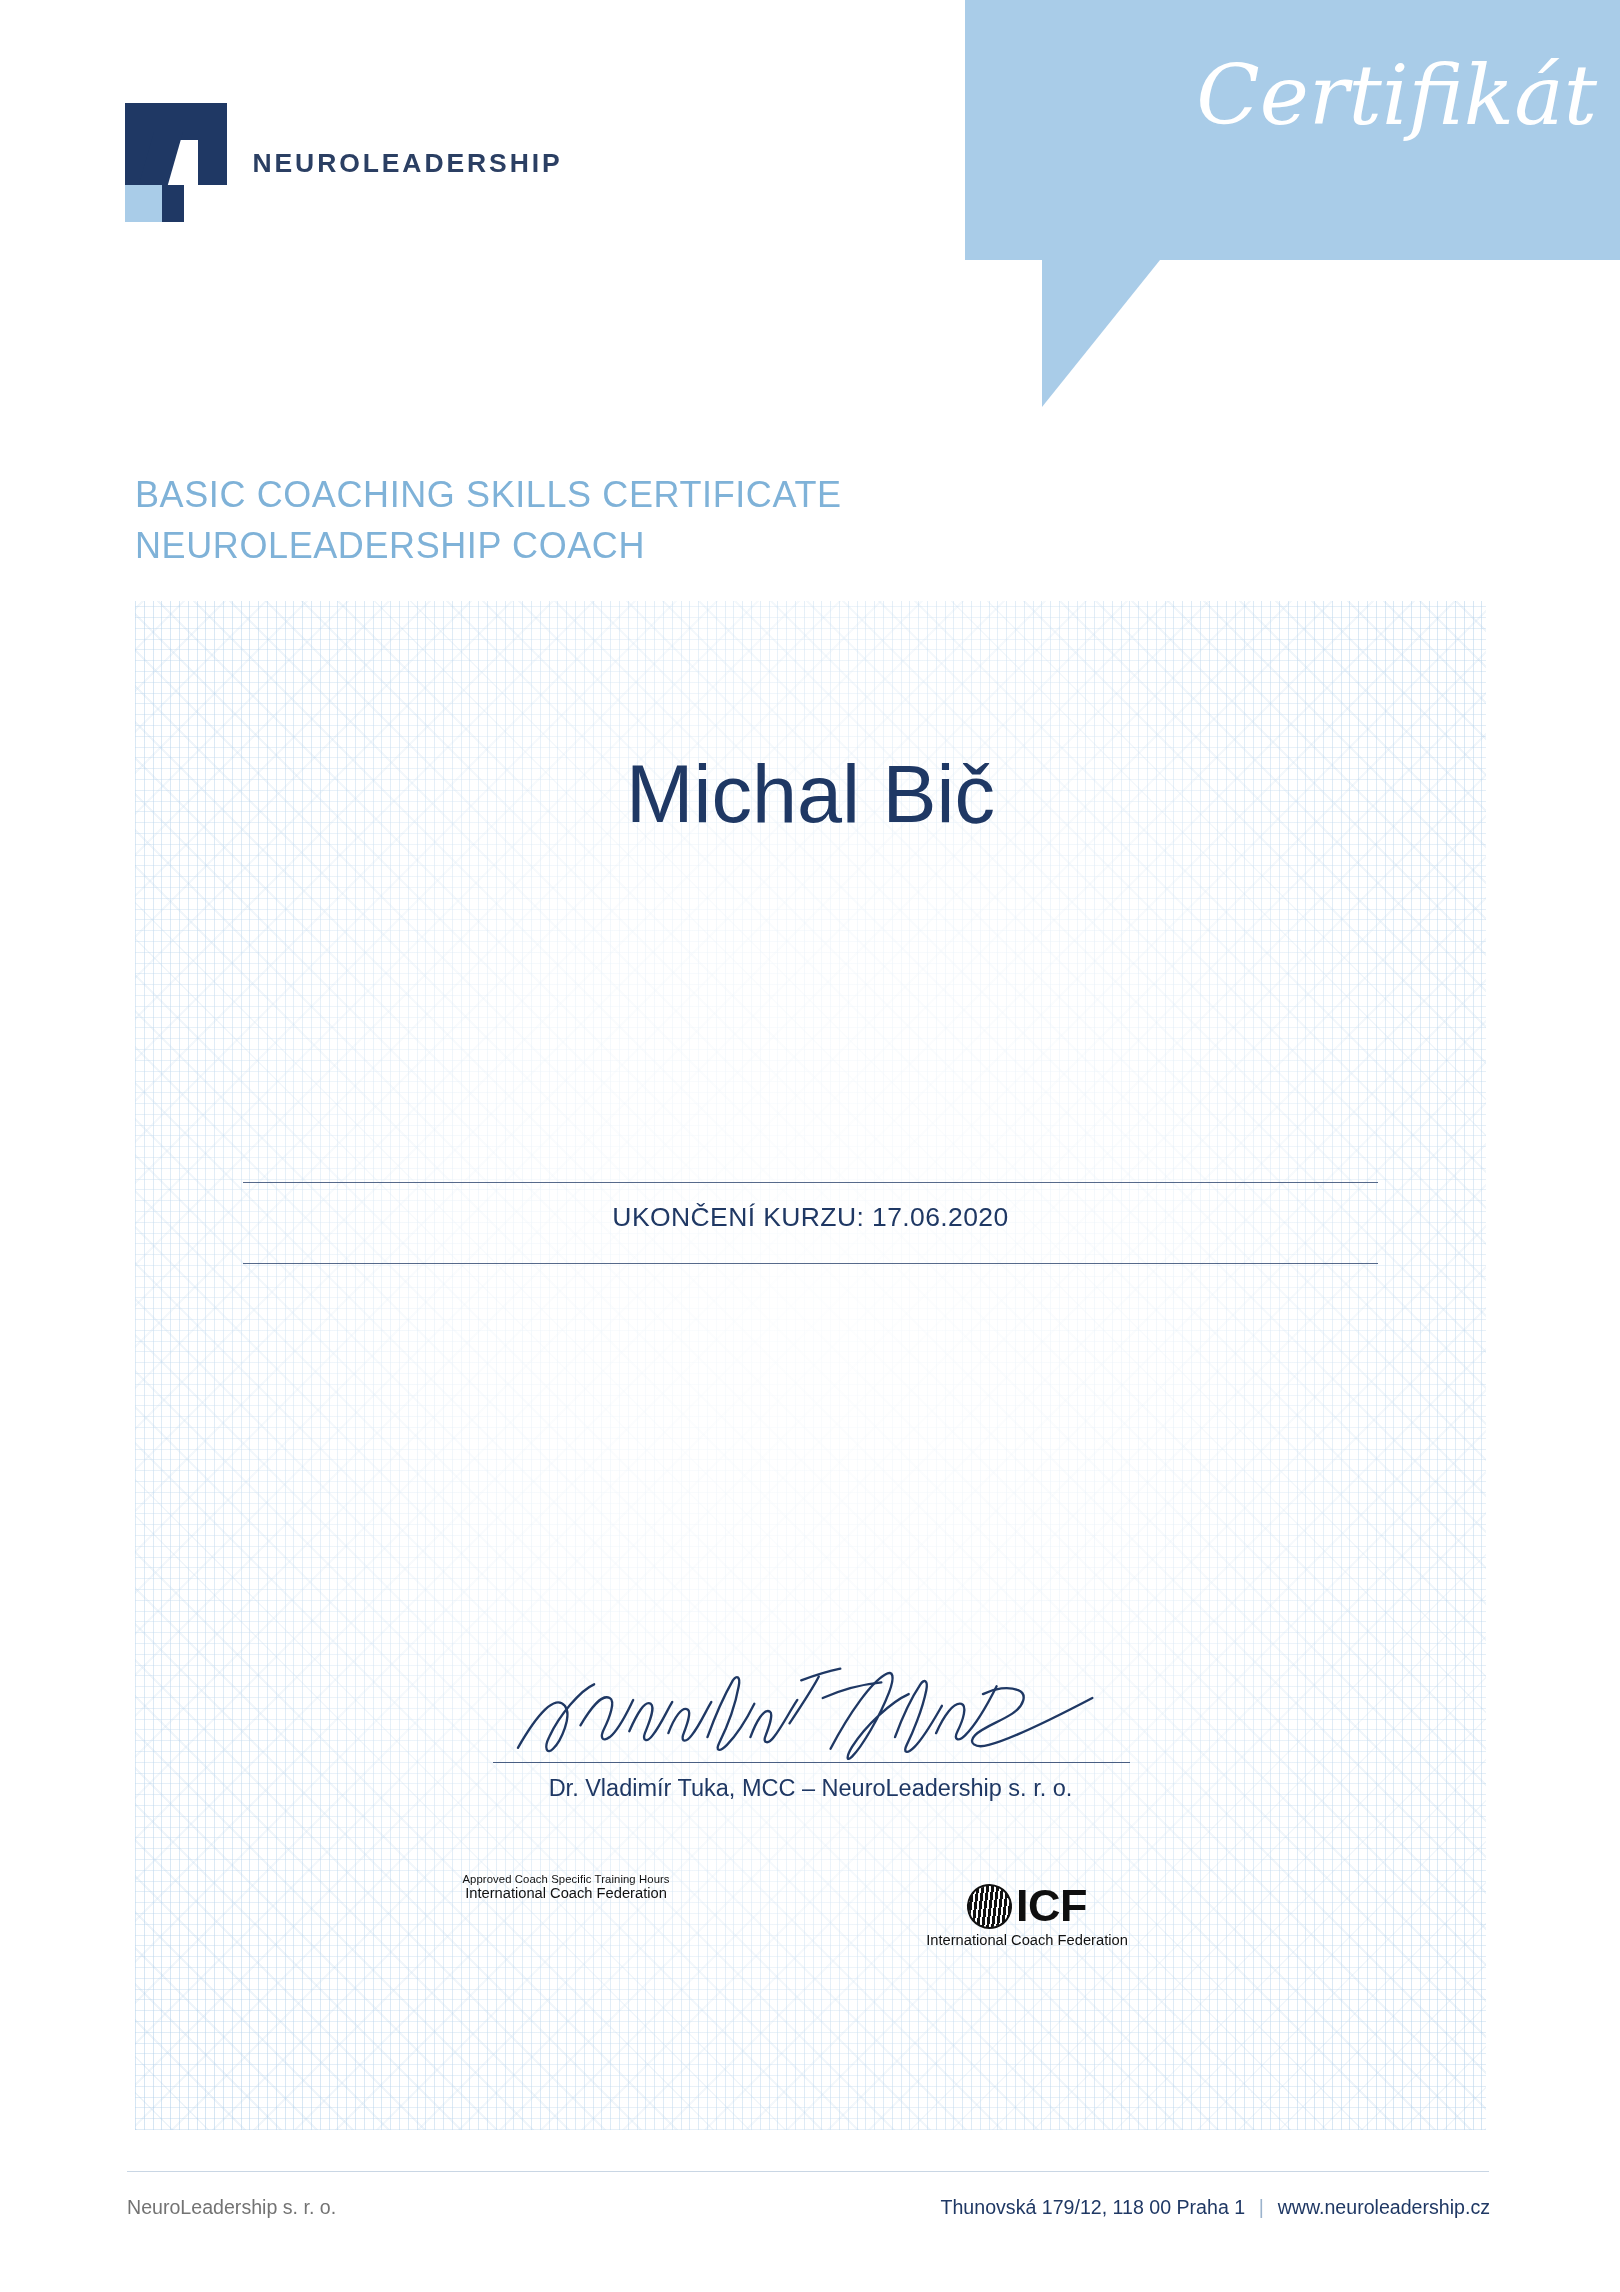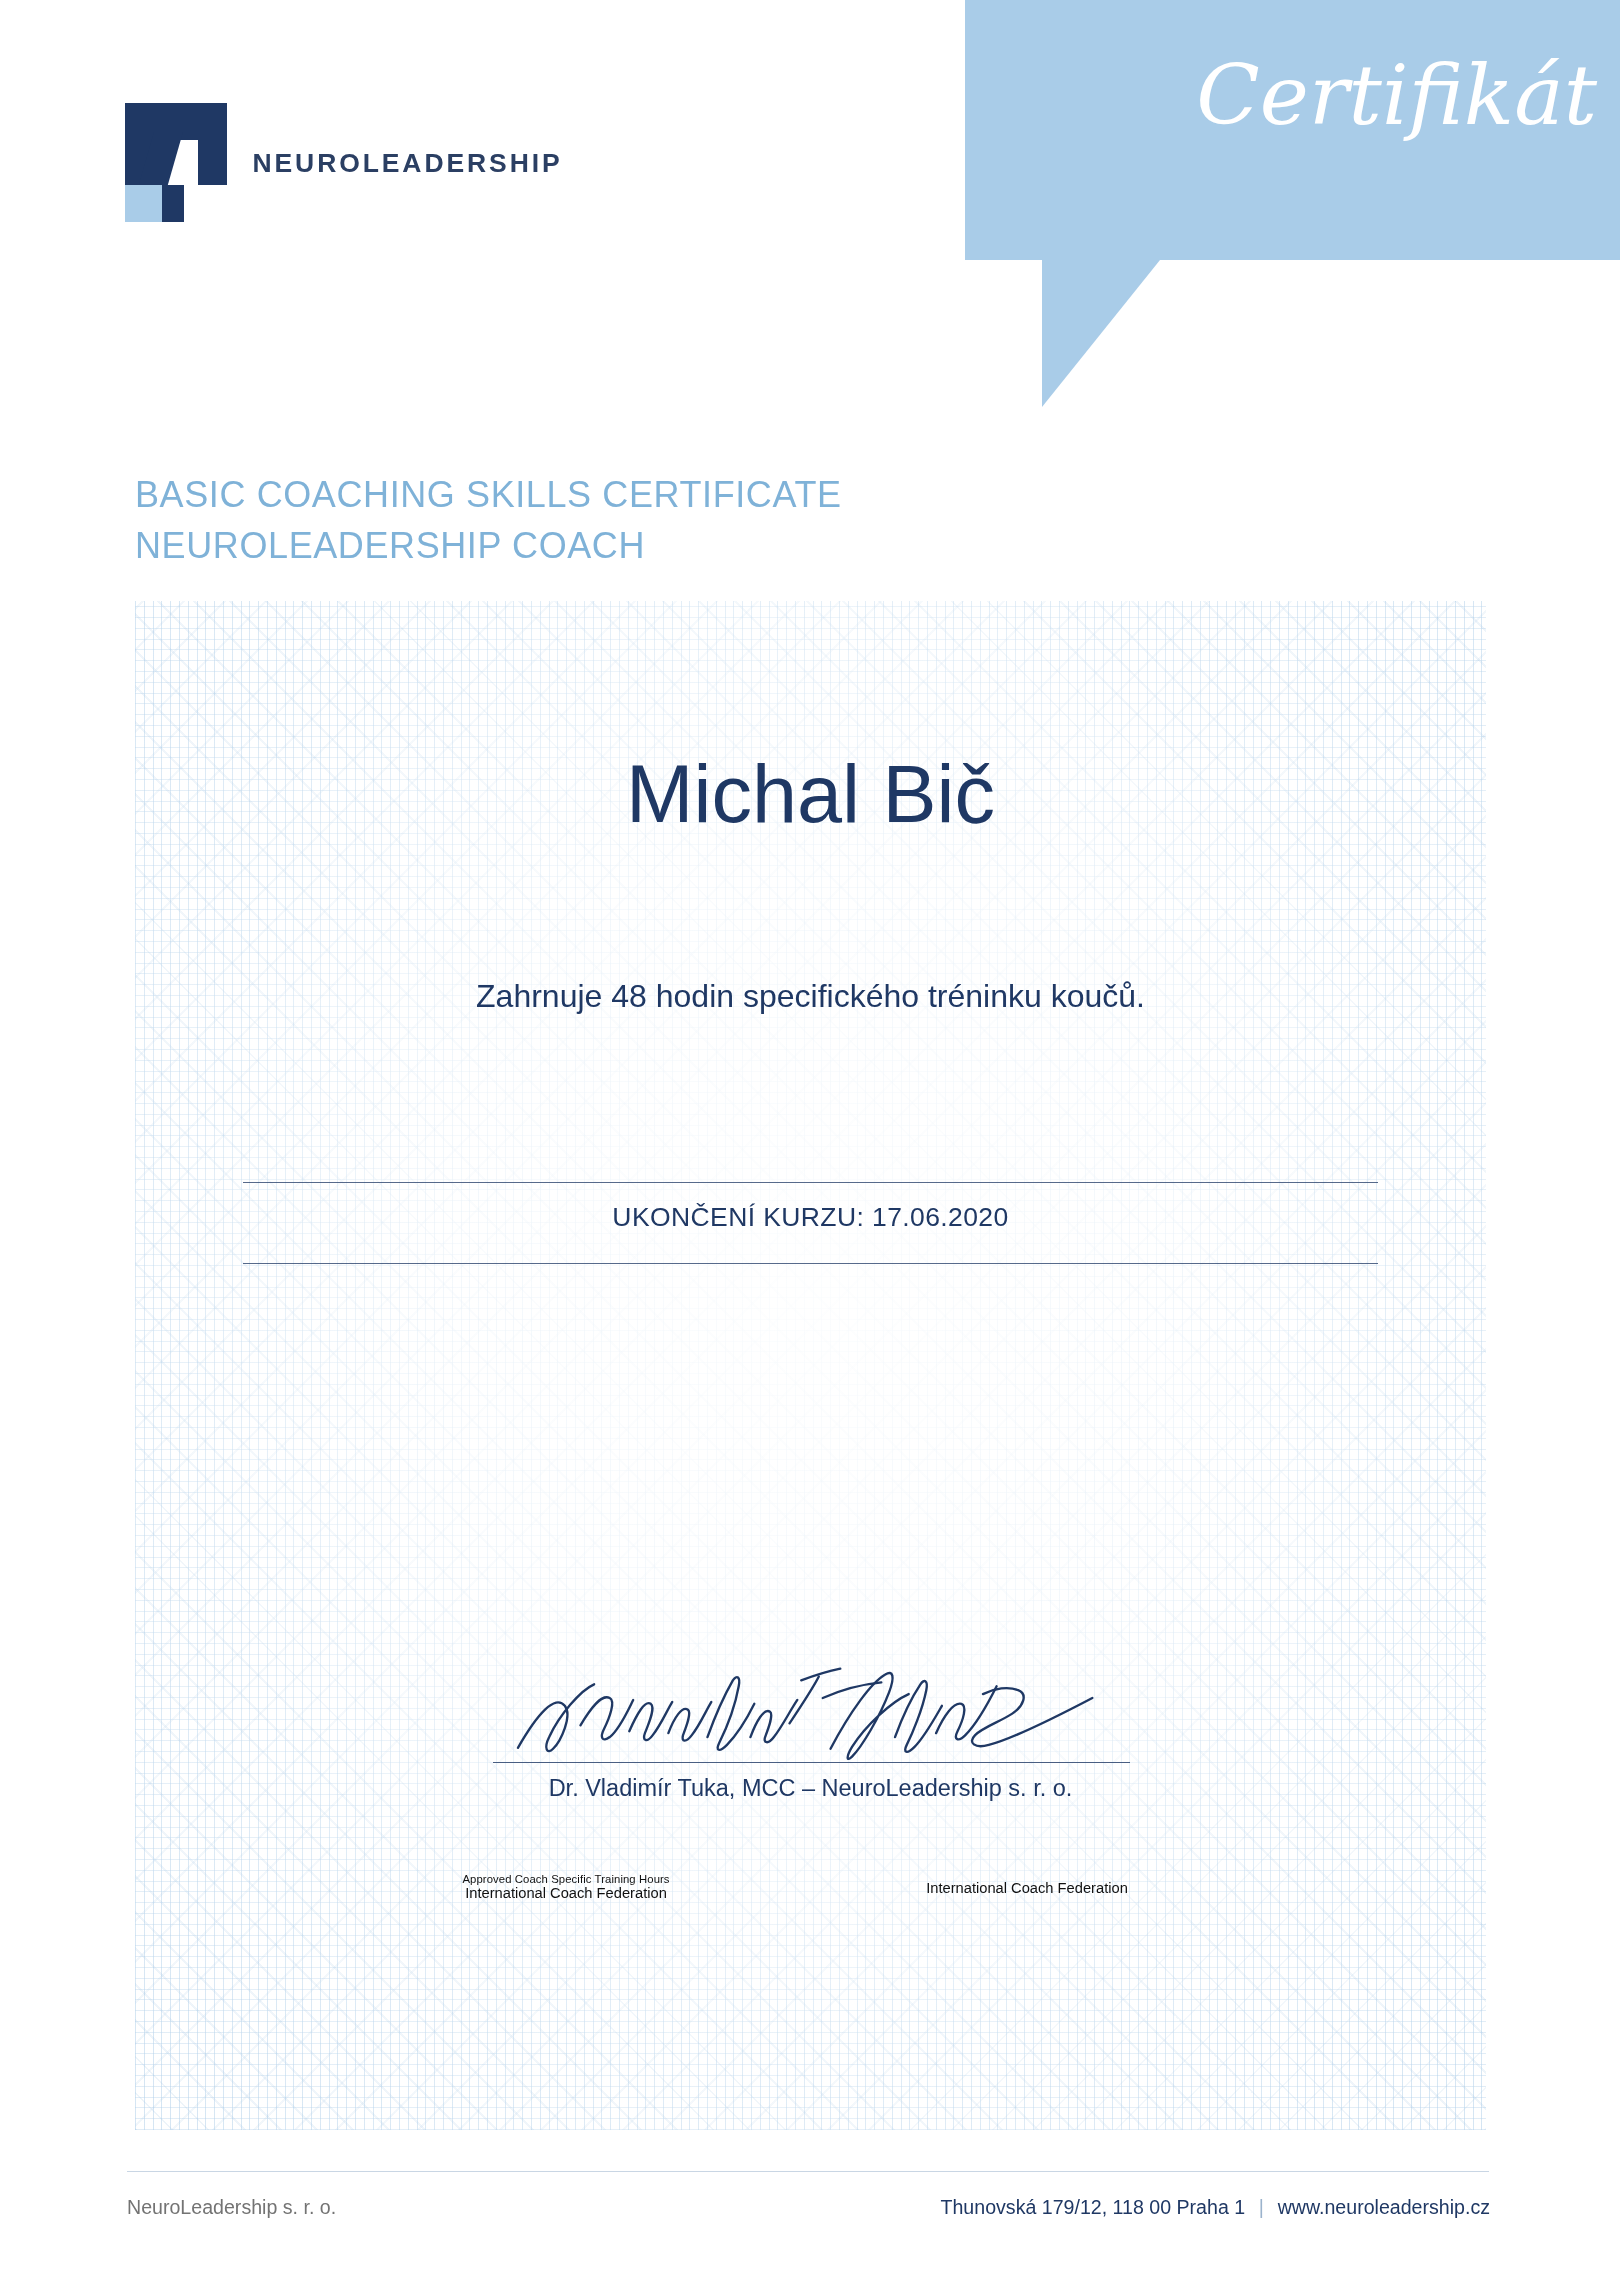--- a/index.html
+++ b/index.html
@@ -352,21 +352,20 @@
     <div class="heading-line">BASIC COACHING SKILLS CERTIFICATE</div>
     <div class="heading-line">NEUROLEADERSHIP COACH</div>
   </div>
 
   <div class="panel">
     <div class="panel-fade"></div>
     <div class="panel-content">
 
       <div class="recipient">Michal Bič</div>
 
-      <div class="hours-line">Zahrnuje 48 hodin specifického tréninku koučů.</div>
 
       <div class="rule rule-top"></div>
       <div class="completion">UKONČENÍ KURZU: 17.06.2020</div>
       <div class="rule rule-bottom"></div>
 
 
       <div class="signature">
         <svg width="608" height="127" viewBox="0 0 620 130" xmlns="http://www.w3.org/2000/svg">
           <g fill="none" stroke="#1f3864" stroke-width="2.4" stroke-linecap="round" stroke-linejoin="round">
             <path d="M10,95 C30,60 48,40 58,52 C66,62 54,88 46,96 C40,102 36,96 42,84 C52,62 74,36 88,30"></path>
@@ -387,20 +386,24 @@
       </div>
       <div class="sig-rule"></div>
       <div class="sig-name">Dr. Vladimír Tuka, MCC – NeuroLeadership s. r. o.</div>
 
       <div class="acc-acsth">
         <div class="acc-sub1">Approved Coach Specific Training Hours</div>
         <div class="acc-sub2">International Coach Federation</div>
       </div>
 
       <div class="acc-icf">
+        <div class="acc-main">
+          <span class="acc-ball"></span>
+          <span>ICF</span>
+        </div>
         <div class="acc-sub2">International Coach Federation</div>
       </div>
 
     </div>
   </div>
 
   <div class="footer-rule"></div>
   <div class="footer-left">NeuroLeadership s. r. o.</div>
   <div class="footer-right">
     <span>Thunovská 179/12, 118 00  Praha 1</span>

